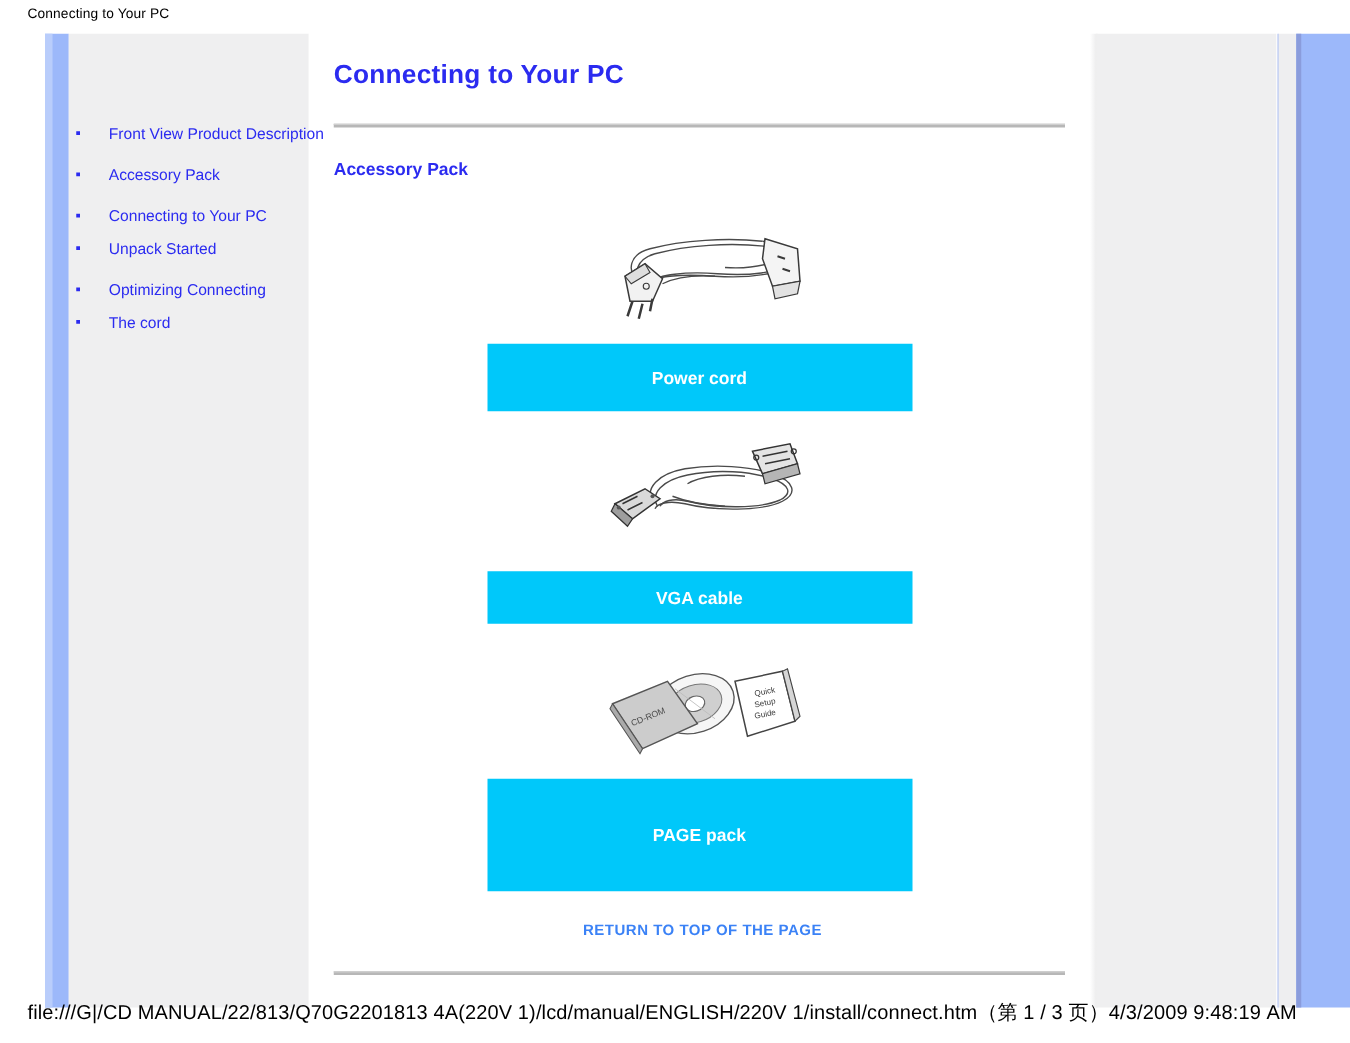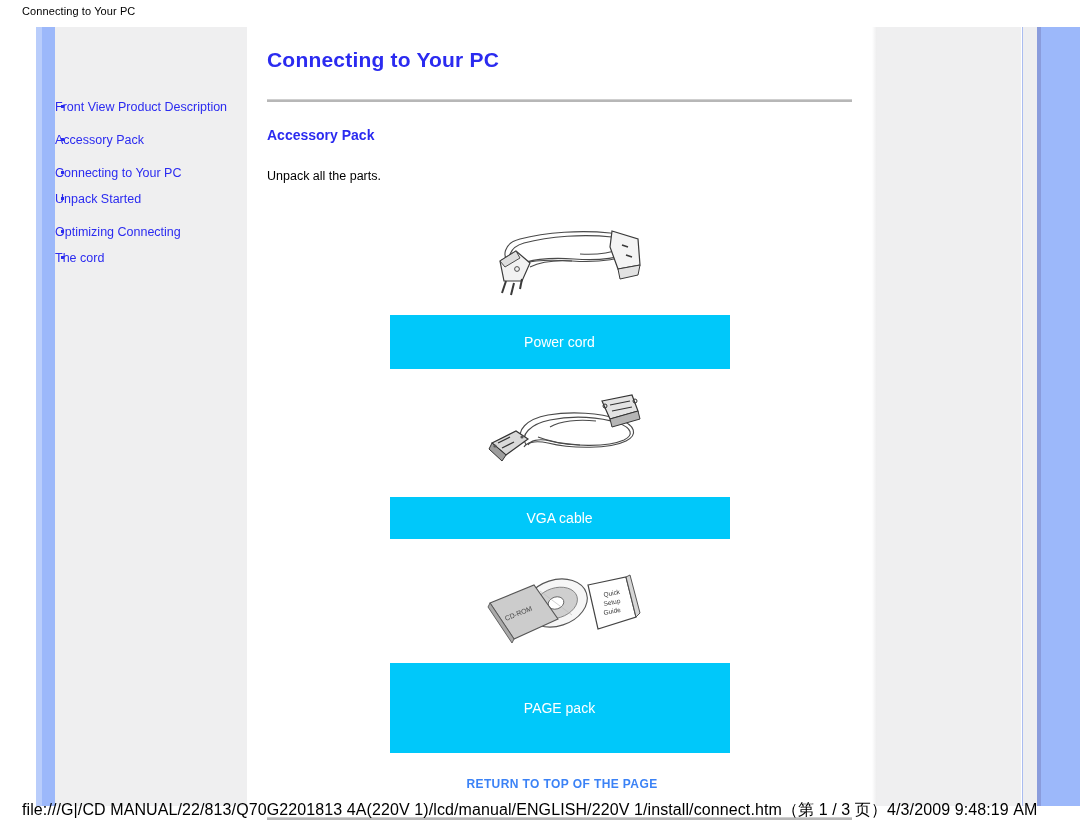--- a/index.html
+++ b/index.html
@@ -133,21 +133,21 @@
   
   .sidebar {
     position: absolute;
     left: 55px;
     top: 100px;
     width: 192px;
   }
   .nav-item {
     display: block;
     position: relative;
-    padding-left: 0;
+    padding-left: 32px;
     margin-bottom: 19px;
     font-size: 12.5px;
     color: #2b2bf0;
     line-height: 14px;
     white-space: nowrap;
     text-decoration: none;
     cursor: pointer;
   }
   .nav-item .bullet {
     position: absolute;
@@ -204,21 +204,21 @@
   }
   .acc-figure {
     display: flex;
     align-items: center;
     justify-content: center;
   }
   .acc-caption {
     background: #00c8fa;
     color: #ffffff;
     font-size: 14px;
-    font-weight: normal;
+    font-weight: bold;
     display: flex;
     align-items: center;
     justify-content: center;
     box-sizing: border-box;
   }
 
   .return-link {
     margin-top: 24px;
     text-align: center;
     font-size: 12px;
@@ -280,21 +280,20 @@
     <span class="bullet"></span>
     <span>The cord</span>
   </a>
 </nav>
 
 <main class="main">
 
   <h1 class="page-title">Connecting to Your PC</h1>
   <div class="hr-top"></div>
   <h2 class="section-title">Accessory Pack</h2>
-  <p class="body-text">Unpack all the parts.</p>
 
   <div class="accessory">
     <div class="acc-figure" style="height:108px;margin-top:16px;">
       <svg width="200" height="100" viewBox="0 0 200 100">
         <g fill="none" stroke="#4a4a4a" stroke-width="1.1">
           <path d="M52 62 C40 54 44 40 60 36 C86 29 122 27 150 30"></path>
           <path d="M56 66 C44 56 50 44 64 40 C90 33 124 31 152 34"></path>
           <path d="M150 30 C170 32 178 40 172 48 C166 56 140 60 112 58 C84 56 62 58 58 64"></path>
           <path d="M152 34 C168 36 174 42 169 48 C163 55 140 58 114 56 C88 54 66 57 62 62"></path>
           <path d="M112 58 C96 57 80 59 70 64"></path>

